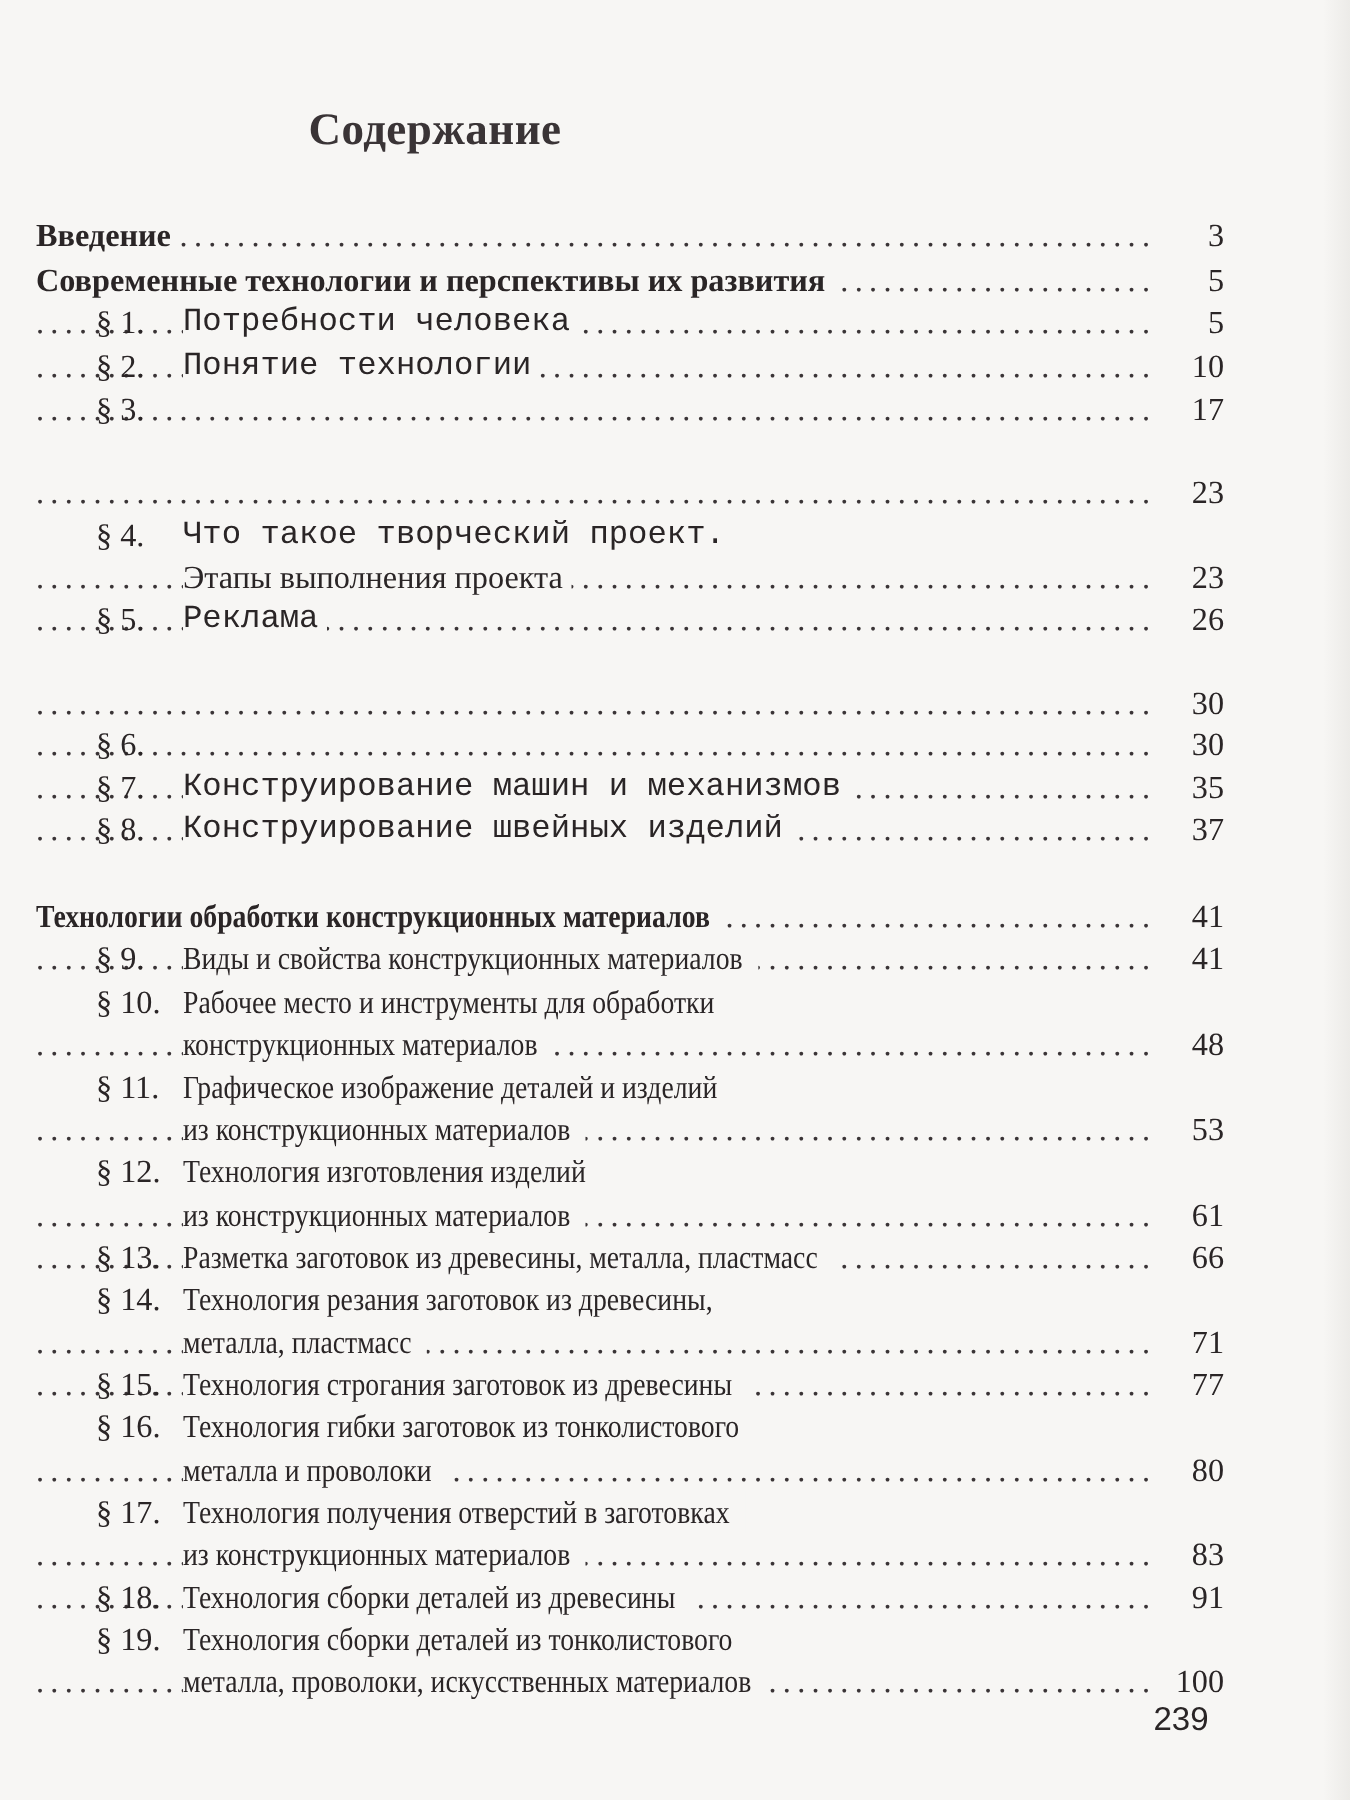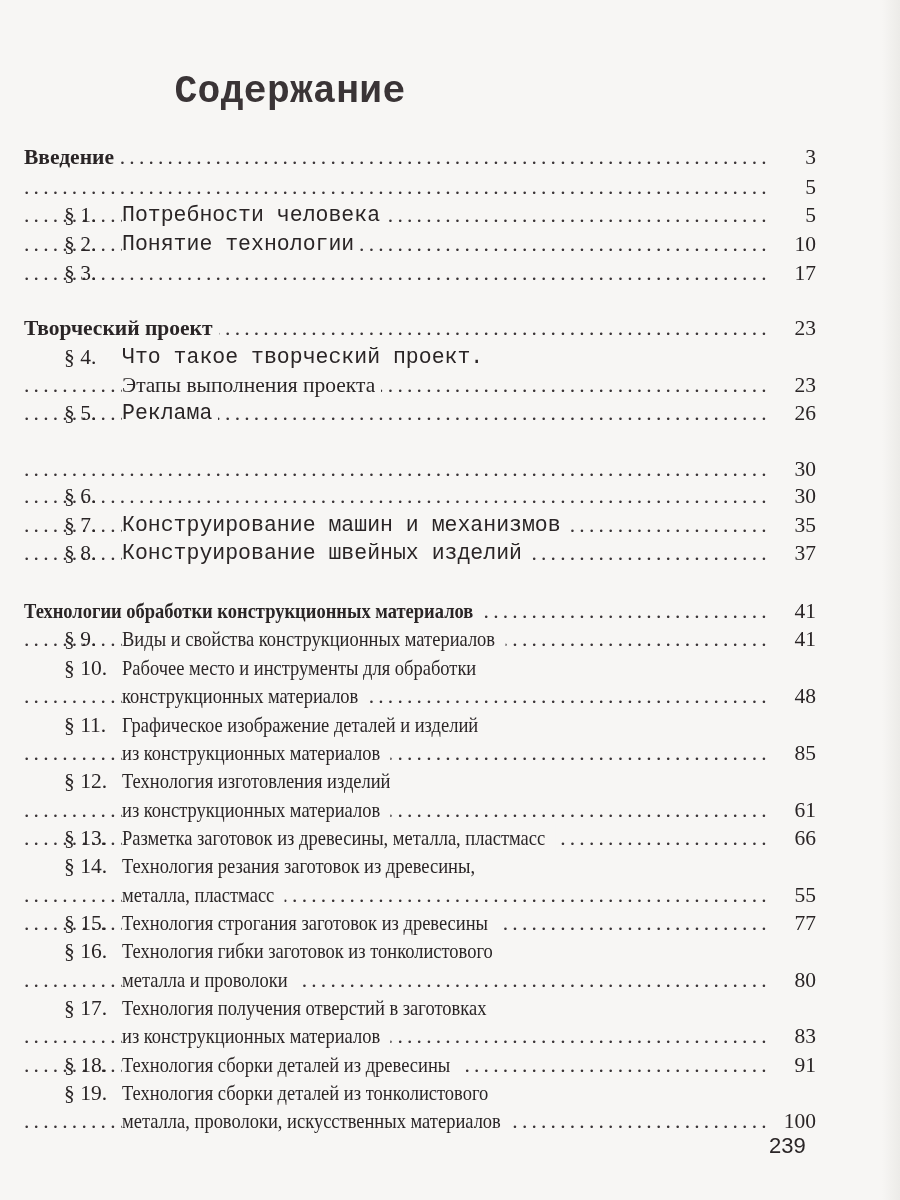--- a/index.html
+++ b/index.html
@@ -10,22 +10,22 @@
     font-family: "Liberation Serif", "DejaVu Serif", serif;
     color: #2a2526;
   }
   .page-edge {
     position: absolute; right: 0; top: 0; width: 18px; height: 1200px;
     background: linear-gradient(to right, #f7f6f4, #ecebe8);
   }
   .title {
     position: absolute; left: 0; width: 580px; top: 70px;
     text-align: center;
-    font-family: Liberation Mono, monospace;
-    font-weight: bold; font-size: 38px; letter-spacing: 0.3px;
+    font-family: Liberation Serif, serif;
+    font-weight: bold; font-size: 30px; letter-spacing: 0.3px;
     color: #3a3436;
   }
   .toc { position: absolute; left: 0; top: 0; width: 900px; }
   .row {
     position: absolute; left: 24px; width: 792px;
     height: 28px; line-height: 28px;
     font-size: 21.5px;
   }
   .row .txt { position: absolute; left: 0; top: 0; white-space: nowrap; background: #f7f6f4; padding-right: 6px; }
   .row.bold .txt { font-weight: bold; }
@@ -60,20 +60,21 @@
 <div class="title">Содержание</div>
 
 <div class="toc" id="toc">
     <div class="row bold" style="top: 143px;">
       <span class="dots">........................................................................................................................................................................................................</span>
       <span class="txt">Введение</span>
       <span class="num">3</span>
     </div>
     <div class="row bold" style="top: 173px;">
       <span class="dots">........................................................................................................................................................................................................</span>
+      <span class="txt">Современные технологии и перспективы их развития</span>
       <span class="num">5</span>
     </div>
     <div class="row sub" style="top: 201px;">
       <span class="dots">........................................................................................................................................................................................................</span>
       <span class="sec">§ 1.</span>
       <span class="txt">Потребности человека</span>
       <span class="num">5</span>
     </div>
     <div class="row sub" style="top: 230px;">
       <span class="dots">........................................................................................................................................................................................................</span>
@@ -81,21 +82,20 @@
       <span class="txt">Понятие технологии</span>
       <span class="num">10</span>
     </div>
     <div class="row sub" style="top: 259px;">
       <span class="dots">........................................................................................................................................................................................................</span>
       <span class="sec">§ 3.</span>
       <span class="num">17</span>
     </div>
     <div class="row bold" style="top: 314px;">
       <span class="dots">........................................................................................................................................................................................................</span>
-      <span class="txt">Творческий проект</span>
       <span class="num">23</span>
     </div>
     <div class="row sub" style="top: 343px;">
       <span class="sec">§ 4.</span>
       <span class="txt">Что такое творческий проект.</span>
     </div>
     <div class="row cont" style="top: 371px;">
       <span class="dots">........................................................................................................................................................................................................</span>
       <span class="txt">Этапы выполнения проекта</span>
       <span class="num">23</span>
@@ -147,21 +147,21 @@
       <span class="txt" style="transform: scaleX(0.86); width: 280.828px;">конструкционных материалов</span>
       <span class="num">48</span>
     </div>
     <div class="row sub narrow" style="top: 711px;">
       <span class="sec">§ 11.</span>
       <span class="txt" style="transform: scaleX(0.86); width: 420.172px;">Графическое изображение деталей и изделий</span>
     </div>
     <div class="row cont narrow" style="top: 739px;">
       <span class="dots">........................................................................................................................................................................................................</span>
       <span class="txt" style="transform: scaleX(0.86); width: 306.203px;">из конструкционных материалов</span>
-      <span class="num">85</span>
+      <span class="num">53</span>
     </div>
     <div class="row sub narrow" style="top: 767px;">
       <span class="sec">§ 12.</span>
       <span class="txt" style="transform: scaleX(0.86); width: 318.234px;">Технология изготовления изделий</span>
     </div>
     <div class="row cont narrow" style="top: 796px;">
       <span class="dots">........................................................................................................................................................................................................</span>
       <span class="txt" style="transform: scaleX(0.86); width: 306.203px;">из конструкционных материалов</span>
       <span class="num">61</span>
     </div>
@@ -171,21 +171,21 @@
       <span class="txt" style="transform: scaleX(0.86); width: 498.047px;">Разметка заготовок из древесины, металла, пластмасс</span>
       <span class="num">66</span>
     </div>
     <div class="row sub narrow" style="top: 852px;">
       <span class="sec">§ 14.</span>
       <span class="txt" style="transform: scaleX(0.86); width: 416.547px;">Технология резания заготовок из древесины,</span>
     </div>
     <div class="row cont narrow" style="top: 881px;">
       <span class="dots">........................................................................................................................................................................................................</span>
       <span class="txt" style="transform: scaleX(0.86); width: 183.094px;">металла, пластмасс</span>
-      <span class="num">55</span>
+      <span class="num">71</span>
     </div>
     <div class="row sub narrow" style="top: 909px;">
       <span class="dots">........................................................................................................................................................................................................</span>
       <span class="sec">§ 15.</span>
       <span class="txt" style="transform: scaleX(0.86); width: 431.641px;">Технология строгания заготовок из древесины</span>
       <span class="num">77</span>
     </div>
     <div class="row sub narrow" style="top: 937px;">
       <span class="sec">§ 16.</span>
       <span class="txt" style="transform: scaleX(0.86); width: 437.172px;">Технология гибки заготовок из тонколистового</span>

